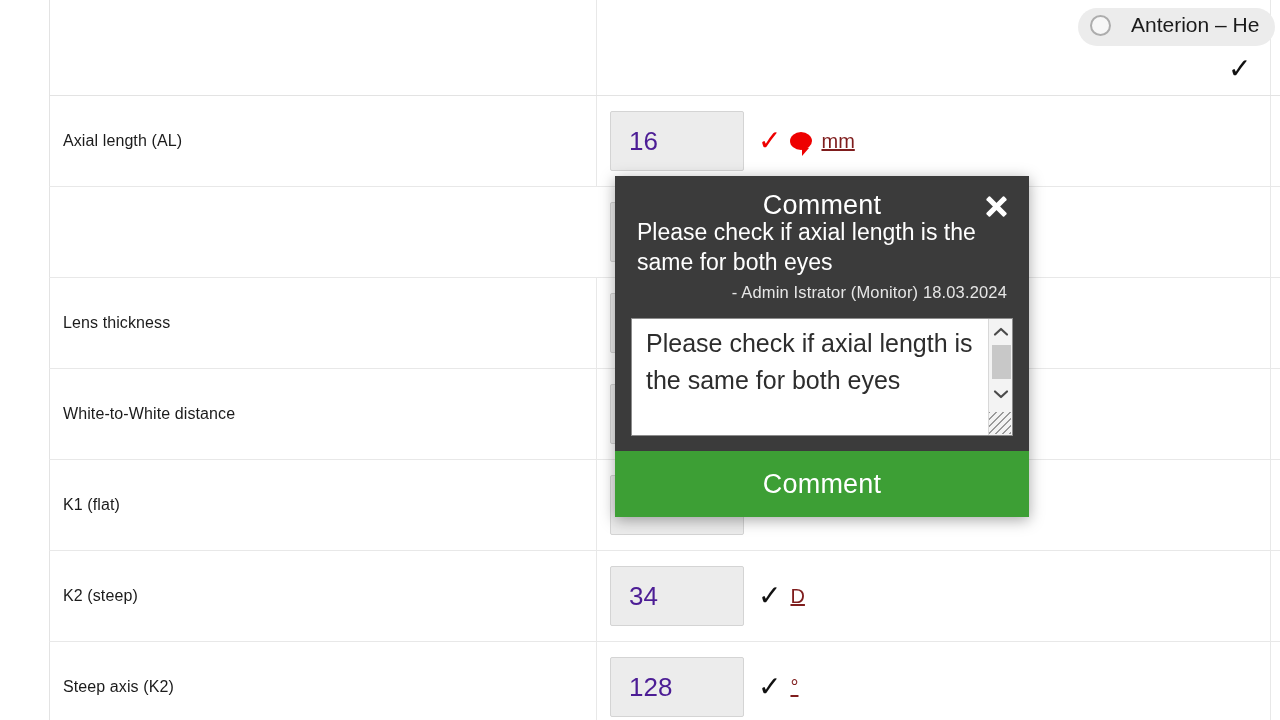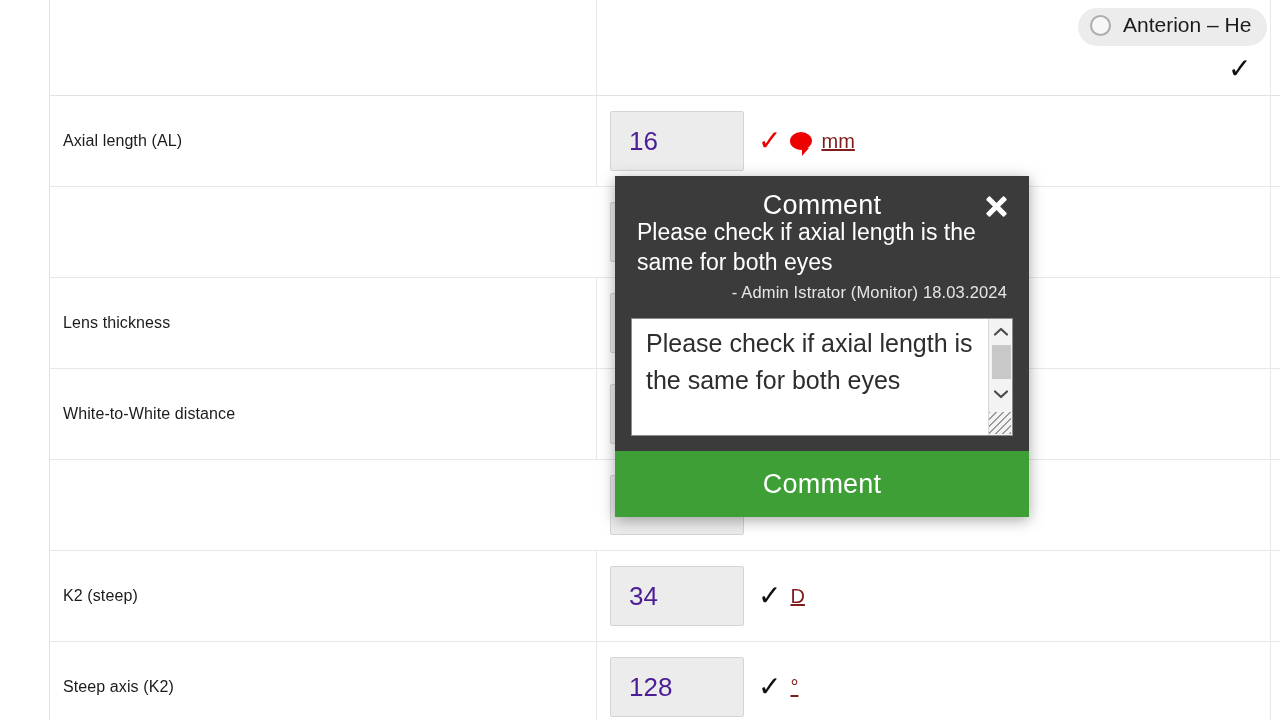--- a/index.html
+++ b/index.html
@@ -113,21 +113,21 @@
   
   .chip {
     position: absolute;
     left: 1078px; top: 8px;
     height: 38px;
     padding: 0 16px 4px 12px;
     background: #ececec;
     border-radius: 19px;
     display: flex;
     align-items: center;
-    gap: 12px;
+    gap: 20px;
     white-space: nowrap;
   }
   .radio-ring {
     width: 21px; height: 21px;
     border: 2px solid #adadad;
     border-radius: 50%;
     background: #f7f7f7;
     flex: none;
   }
   .chip-label {
@@ -313,20 +313,23 @@
         <div class="field">16</div>
         <div class="marks">
           <span class="tick">✓</span>
           <span class="unit">mm</span>
         </div>
       </div>
       <div class="cell-tail"></div>
     </div>
 
     <div class="row" style="top:460px;height:91px;">
+      <div class="cell-label">
+        <span>K1 (flat)</span>
+      </div>
       <div class="cell-value">
         <div class="field">31</div>
         <div class="marks">
           <span class="tick">✓</span>
           <span class="unit">D</span>
         </div>
       </div>
       <div class="cell-tail"></div>
     </div>
 

